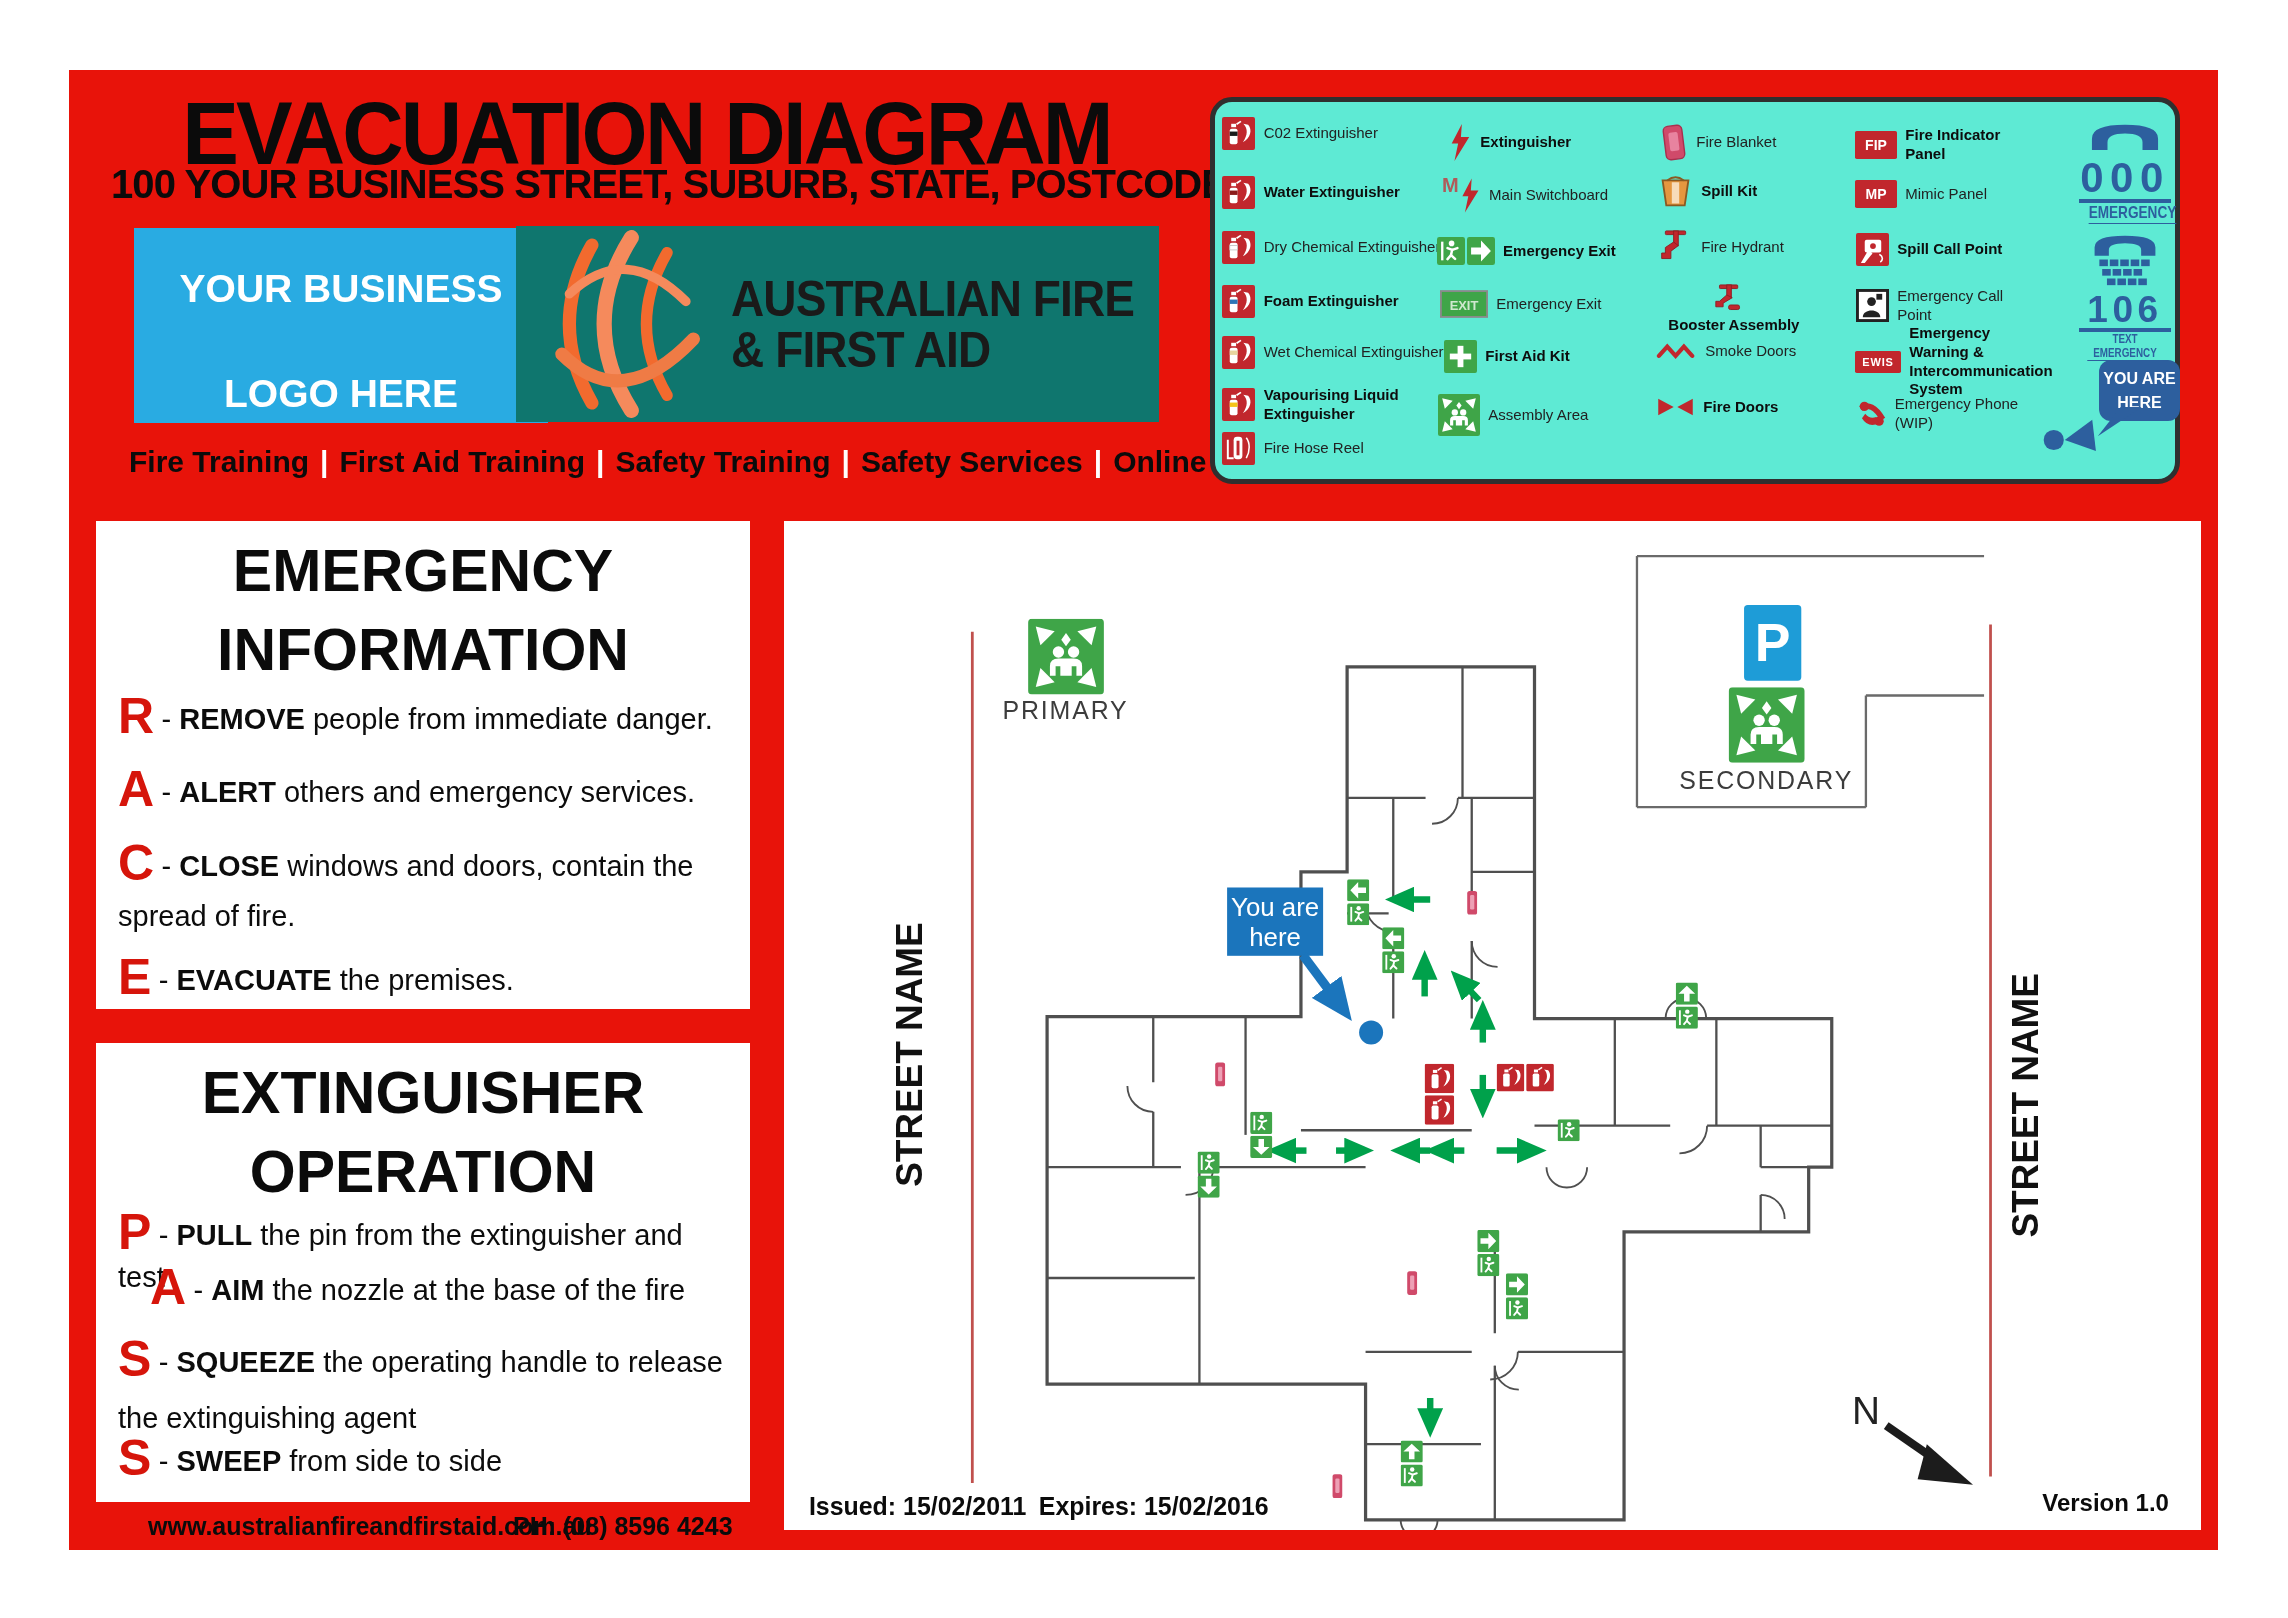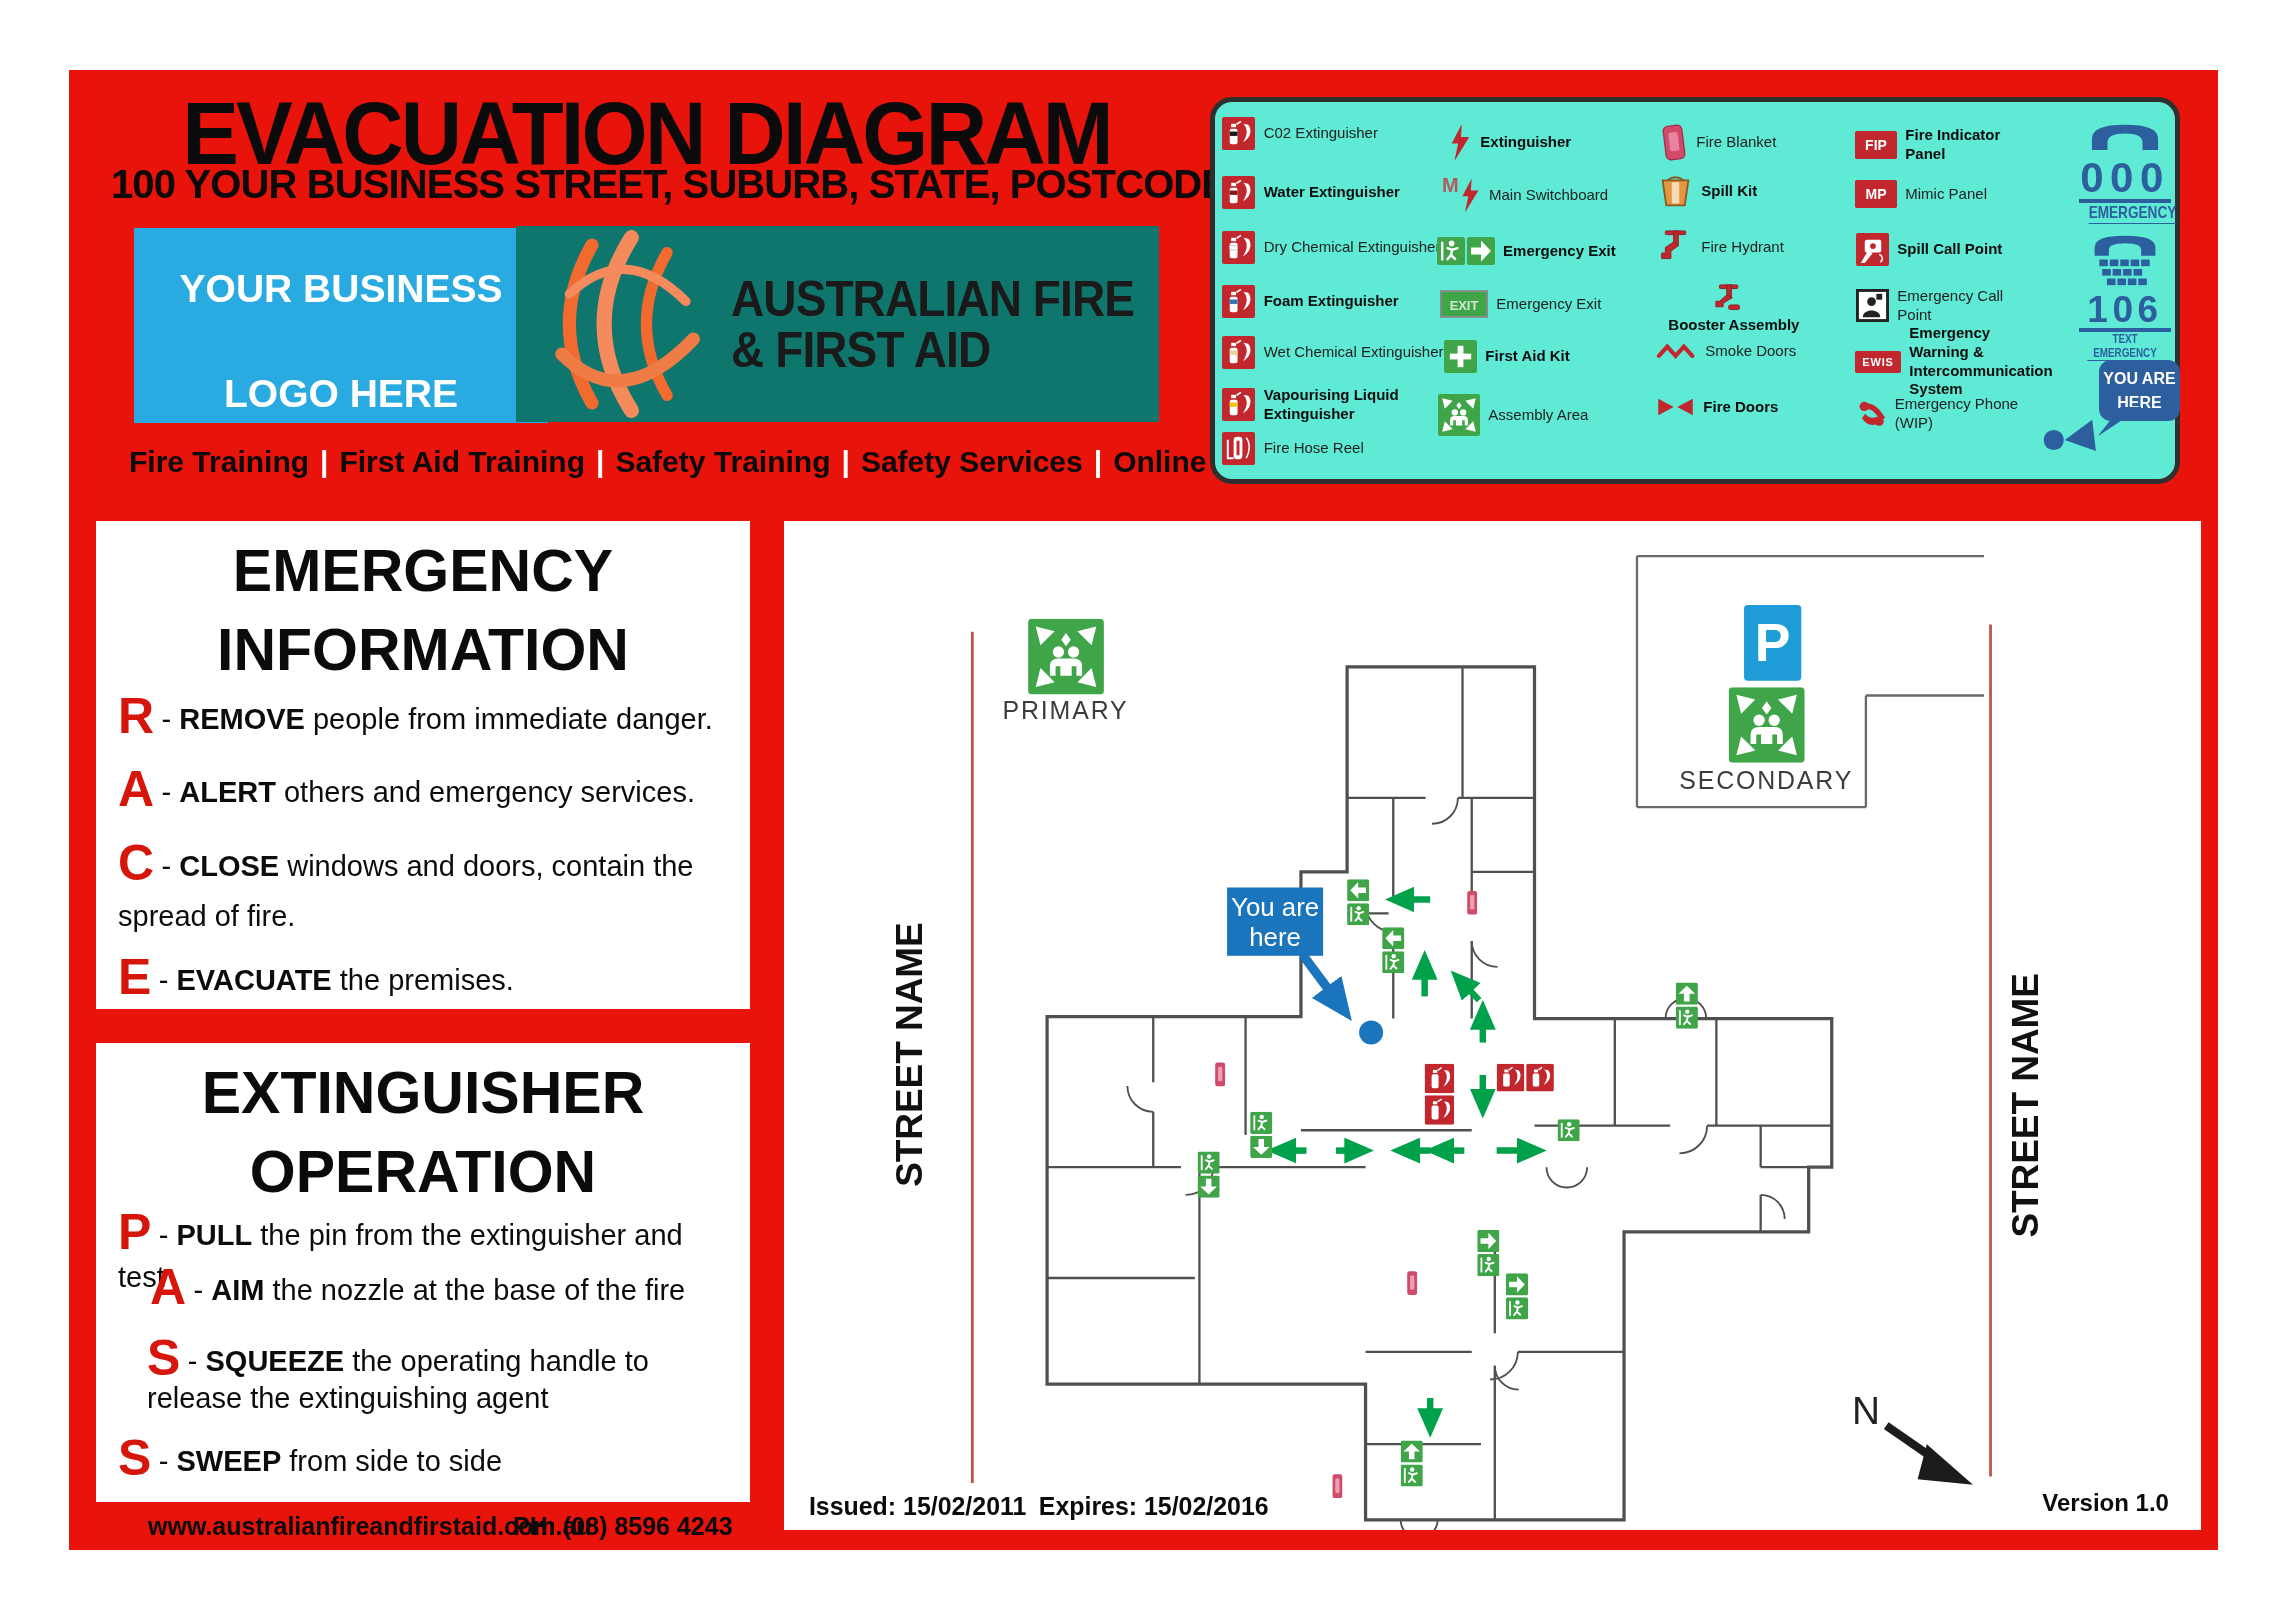--- a/index.html
+++ b/index.html
@@ -391,21 +391,21 @@
       <div>OPERATION</div>
     </div>
     <div class="itm" style="top:168px;">
       <span class="big">P</span><span>-</span>
       <span class="kw">PULL</span> <span>the pin from the extinguisher and test</span>
     </div>
     <div class="itm" style="top:223px;margin-left:32px;">
       <span class="big">A</span><span>-</span>
       <span class="kw">AIM</span> <span>the nozzle at the base of the fire</span>
     </div>
-    <div class="itm" style="top:297px;line-height:37px;margin-left:29px;">
+    <div class="itm" style="top:288px;line-height:56px;">
       <span class="big">S</span><span>-</span>
       <span class="kw">SQUEEZE</span> <span>the operating handle to release the extinguishing agent</span>
     </div>
     <div class="itm" style="top:394px;">
       <span class="big">S</span><span>-</span>
       <span class="kw">SWEEP</span> <span>from side to side</span>
     </div>
   </div>
 
   <div class="abs footer-txt" style="left:148px;top:1512px;">www.australianfireandfirstaid.com.au</div>

